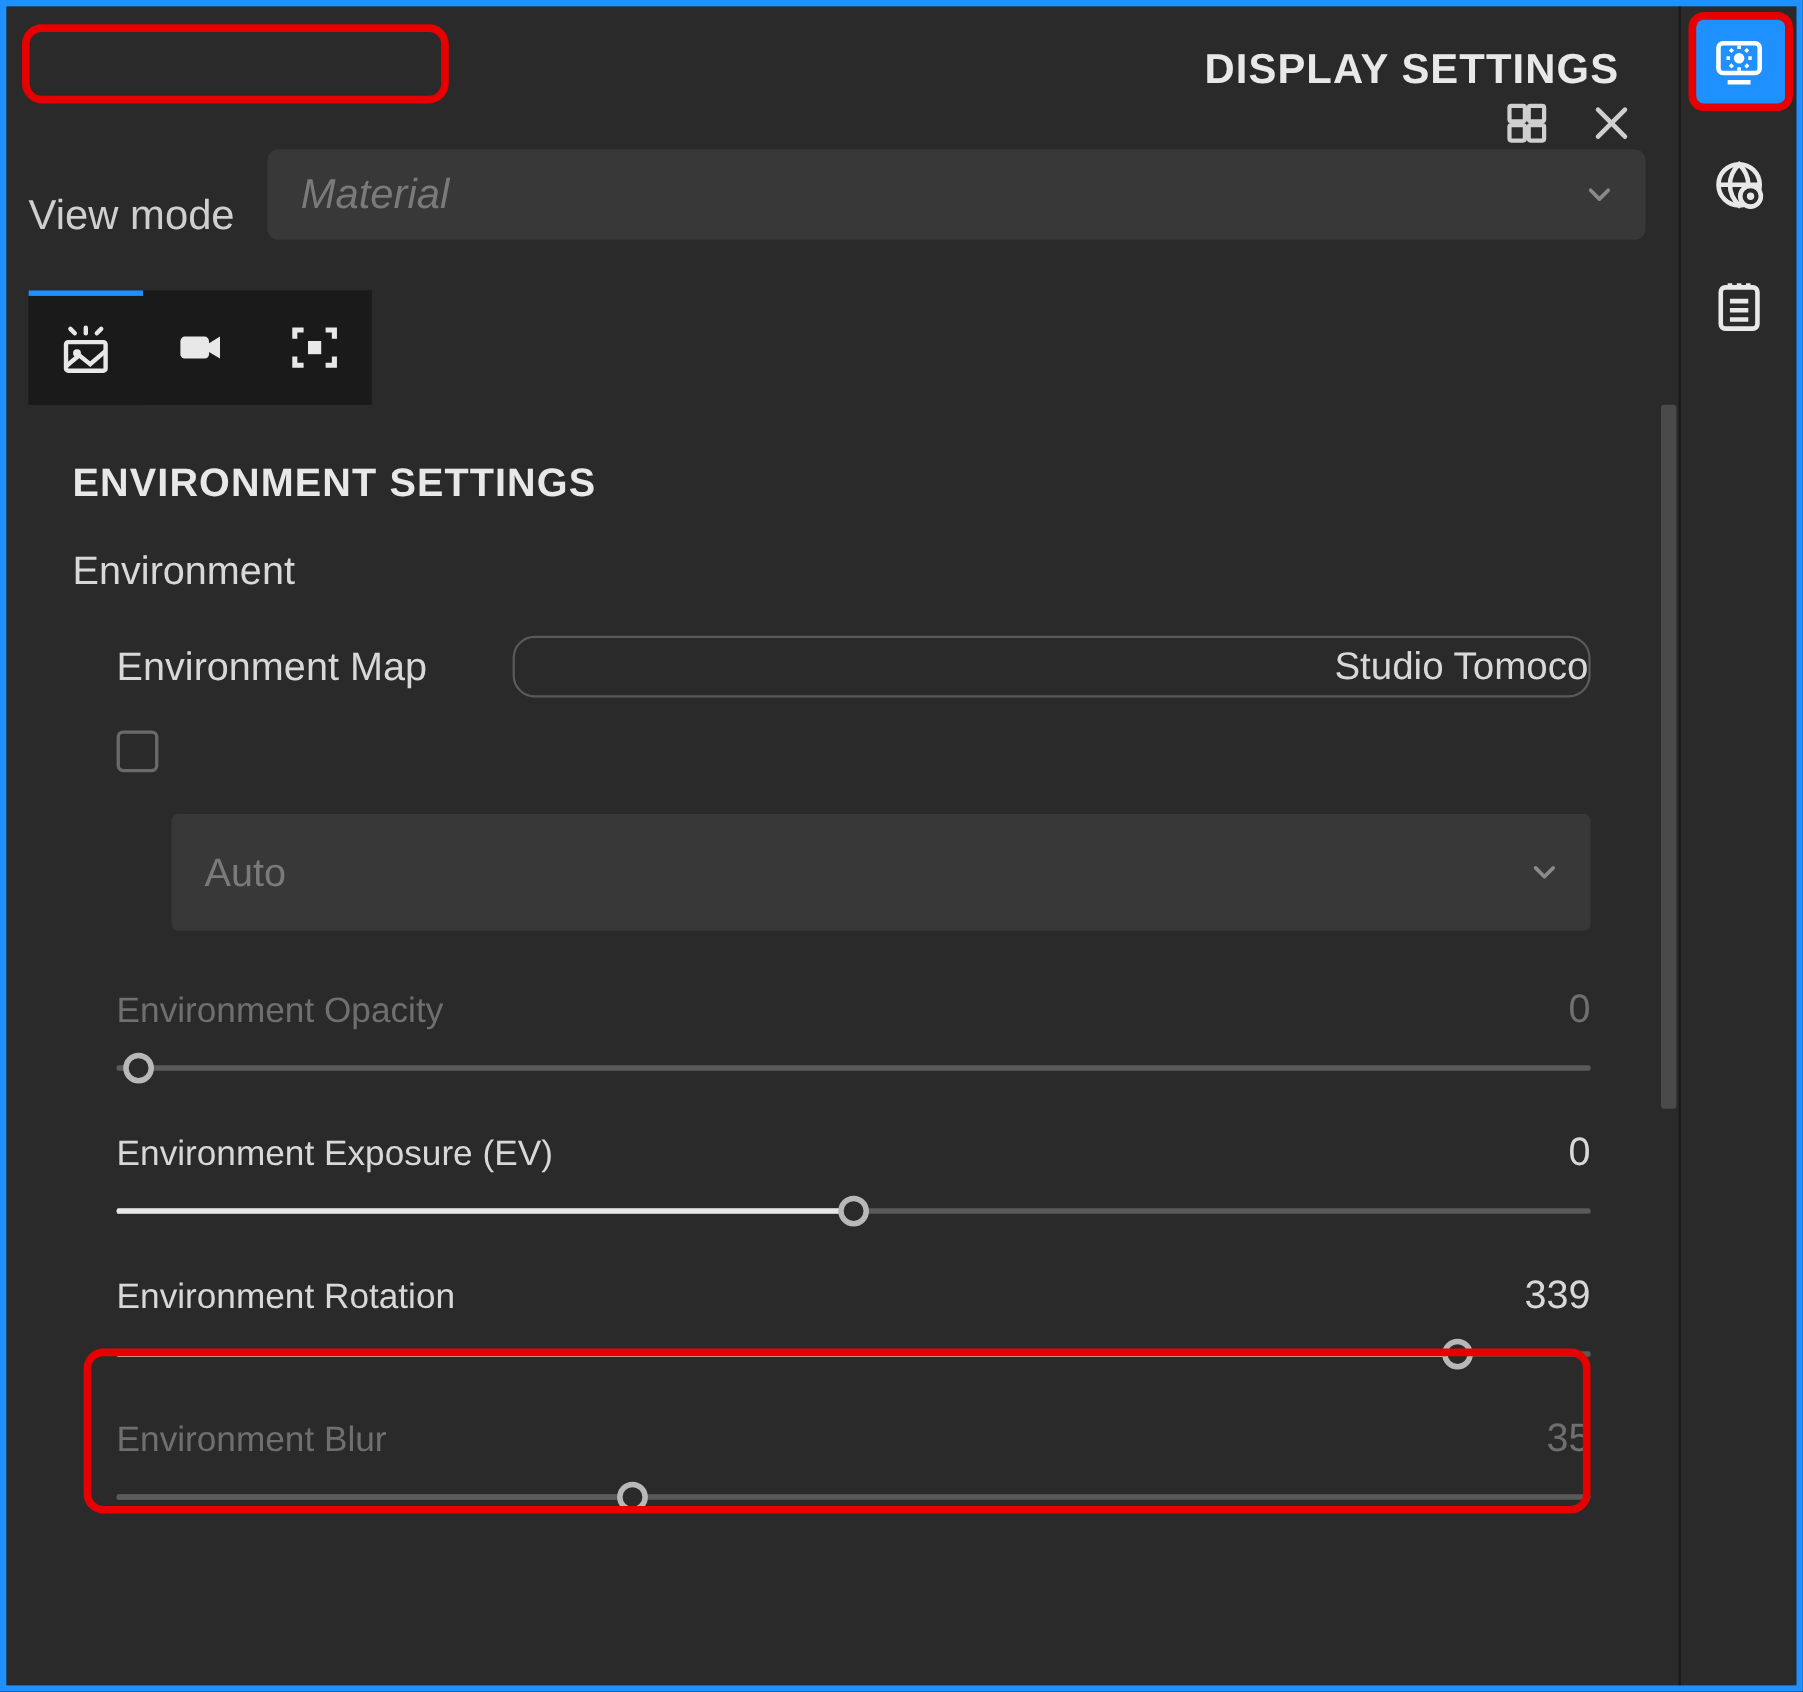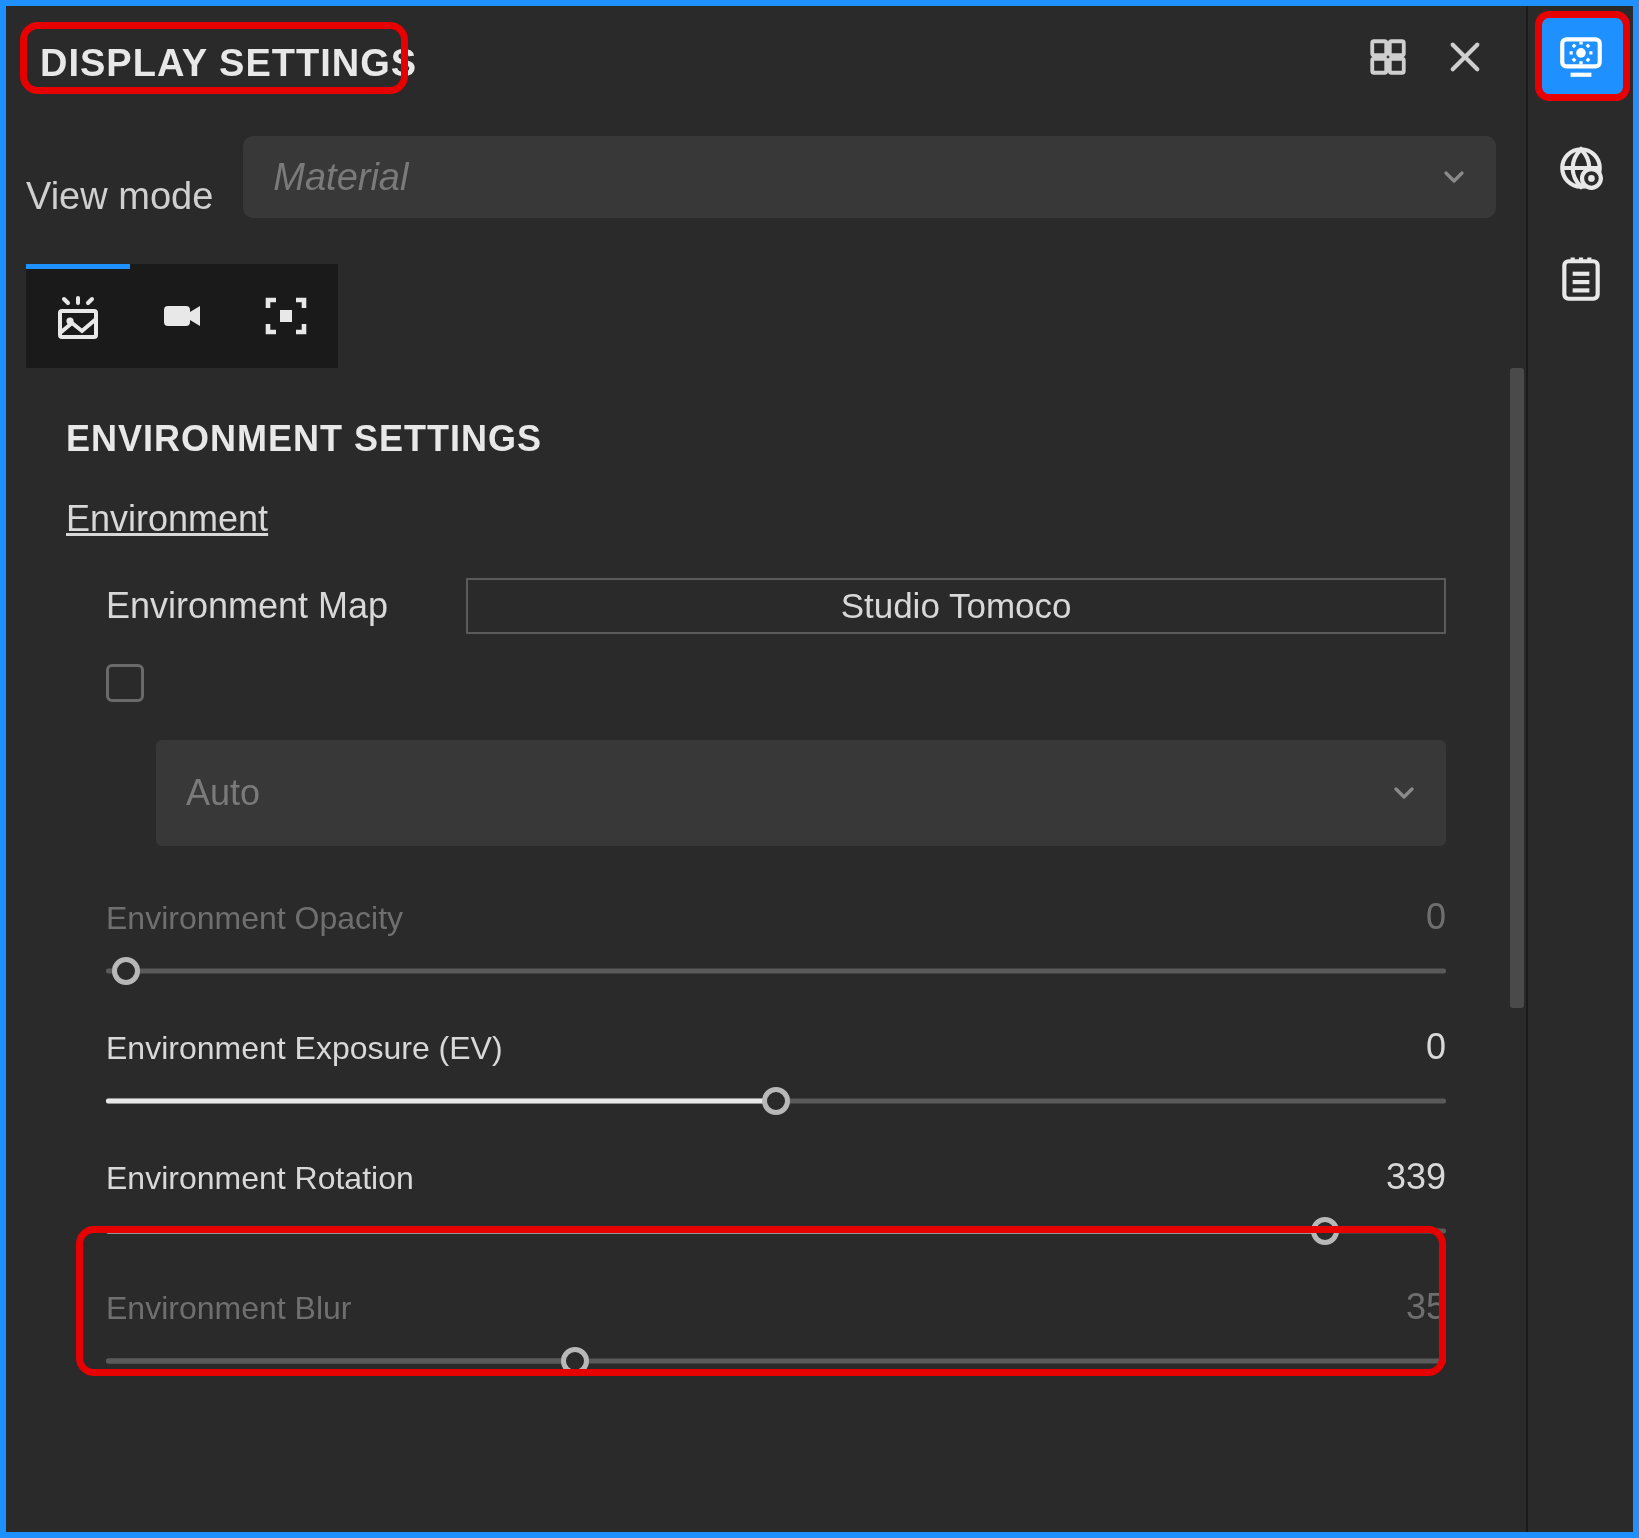--- a/index.html
+++ b/index.html
@@ -24,23 +24,24 @@
     border-left: 2px solid #1a1a1a;
     display: flex;
     flex-direction: column;
     align-items: center;
     padding-top: 8px;
     gap: 28px;
   }
   
   .header {
     display: flex;
-    align-items: flex-start;
+    align-items: flex-end;
     padding: 30px 40px 20px 28px;
     height: 110px;
+    flex-direction: column;
   }
   .panel-title {
     font-size: 38px;
     font-weight: 700;
     letter-spacing: 1px;
     color: #e8e8e8;
     padding: 6px 14px 6px 6px;
   }
   .header-spacer { flex: 1; }
   .header-icons { display: flex; gap: 35px; align-items: center; }
@@ -118,41 +119,40 @@
     font-size: 36px;
     font-weight: 700;
     letter-spacing: 1px;
     color: #e8e8e8;
     margin-bottom: 38px;
   }
   .section-subtitle {
     font-size: 36px;
     color: #d8d8d8;
     margin-bottom: 38px;
-    text-decoration: underline;
   }
   .row {
     display: flex;
     align-items: center;
     gap: 48px;
   }
   .indent { padding-left: 40px; }
   .field-label {
     font-size: 36px;
     color: #d8d8d8;
   }
   .env-map-select {
     flex: 1;
     margin-left: 30px;
     height: 56px;
     border: 2px solid #5a5a5a;
-    border-radius: 0;
-    display: flex;
-    align-items: center;
-    justify-content: center;
+    border-radius: 20px;
+    display: flex;
+    align-items: center;
+    justify-content: flex-end;
     font-size: 35px;
     color: #d8d8d8;
     cursor: pointer;
     margin-right: 60px;
   }
   .checkbox-row {
     display: flex;
     align-items: center;
     gap: 24px;
     padding-left: 40px;

